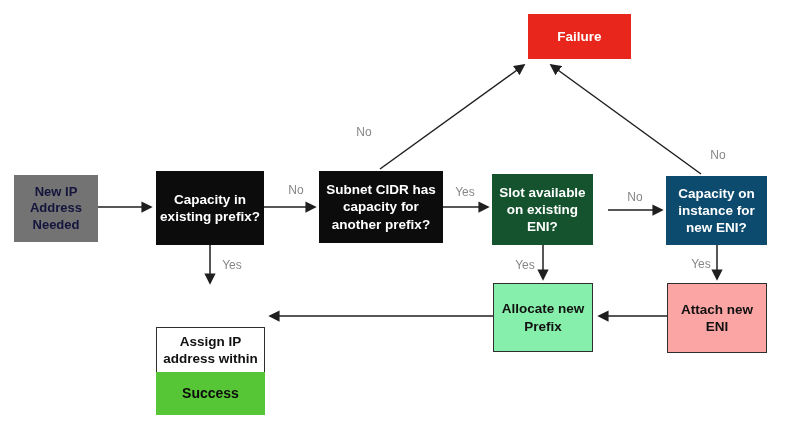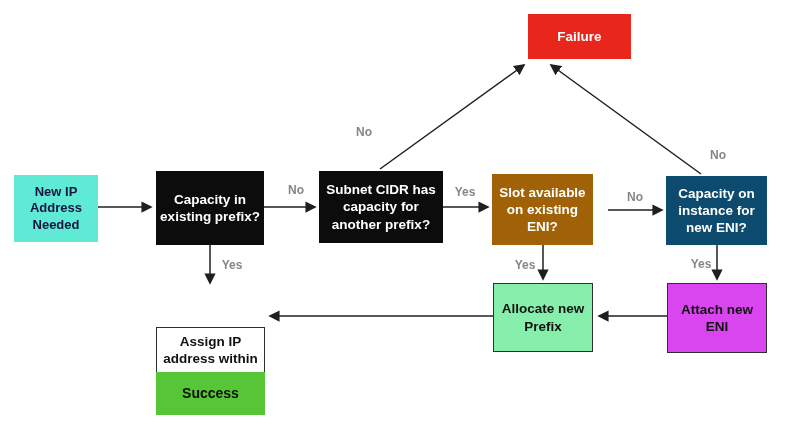--- a/index.html
+++ b/index.html
@@ -55,21 +55,21 @@
   }
   .node.terminal-success {
     color: #0c0c0c;
     font-size: 14px;
   }
   .edge-label {
     position: absolute;
     transform: translate(-50%, -50%);
     font-size: 12px;
     color: #868686;
-    font-weight: 700;
+    font-weight: 400;
   }
 </style>
 </head>
 <body>
 
 <div class="canvas">
 
   <svg class="edges" viewBox="0 0 800 443" xmlns="http://www.w3.org/2000/svg">
     <defs>
       <marker id="ah" viewBox="0 0 10 10" refX="8.5" refY="5" markerWidth="7.5" markerHeight="7.5" orient="auto-start-reverse">
@@ -85,49 +85,49 @@
       <line x1="608" y1="210" x2="662" y2="210" marker-end="url(#ah)"></line>
       <line x1="543" y1="245" x2="543" y2="279" marker-end="url(#ah)"></line>
       <line x1="701" y1="174" x2="551" y2="65" marker-end="url(#ah)"></line>
       <line x1="717" y1="245" x2="717" y2="279" marker-end="url(#ah)"></line>
       <line x1="667" y1="316" x2="599" y2="316" marker-end="url(#ah)"></line>
       <line x1="493" y1="316" x2="270" y2="316" marker-end="url(#ah)"></line>
       <line x1="210" y1="350" x2="210" y2="368" marker-end="url(#ah)"></line>
     </g>
   </svg>
 
-  <div class="node start" style="left: 14px; top: 175px; width: 84px; height: 67px; background: #5eead4;">New IP
+  <div class="node start" style="left: 14px; top: 175px; width: 84px; height: 67px; background: #737373;">New IP
 Address
 Needed</div>
 
   <div class="node decision" style="left: 156px; top: 171px; width: 108px; height: 74px; background: rgb(12, 12, 12);">Capacity in
 existing prefix?</div>
 
   <div class="node decision" style="left: 319px; top: 171px; width: 124px; height: 72px; background: rgb(12, 12, 12);">Subnet CIDR has
 capacity for
 another prefix?</div>
 
-  <div class="node decision" style="left: 492px; top: 174px; width: 101px; height: 71px; background: #a16207;">Slot available
+  <div class="node decision" style="left: 492px; top: 174px; width: 101px; height: 71px; background: #14532d;">Slot available
 on existing
 ENI?</div>
 
   <div class="node decision" style="left: 666px; top: 176px; width: 101px; height: 69px; background: #0c4a6e;">Capacity on
 instance for
 new ENI?</div>
 
   <div class="node terminal-fail" style="left: 492px; top: 14px; width: 103px; height: 45px; background: rgb(232, 38, 27);">Failure</div>
 
   <div class="node action" style="left: 156px; top: 286px; width: 109px; height: 64px; background: rgb(255, 255, 255); margin-top: 41px;">Assign IP
 address within
 prefix to pod</div>
 
   <div class="node action" style="left: 493px; top: 283px; width: 100px; height: 69px; background: #86efac;">Allocate new
 Prefix</div>
 
-  <div class="node action" style="left: 667px; top: 283px; width: 100px; height: 70px; background: #d946ef;">Attach new
+  <div class="node action" style="left: 667px; top: 283px; width: 100px; height: 70px; background: #fca5a5;">Attach new
 ENI</div>
 
   <div class="node terminal-success" style="left: 156px; top: 372px; width: 109px; height: 43px; background: rgb(87, 198, 54);">Success</div>
 
   <span class="edge-label" style="left:296px; top:190px;">No</span>
   <span class="edge-label" style="left:232px; top:265px;">Yes</span>
   <span class="edge-label" style="left:364px; top:132px;">No</span>
   <span class="edge-label" style="left:465px; top:192px;">Yes</span>
   <span class="edge-label" style="left:635px; top:197px;">No</span>
   <span class="edge-label" style="left:525px; top:265px;">Yes</span>

